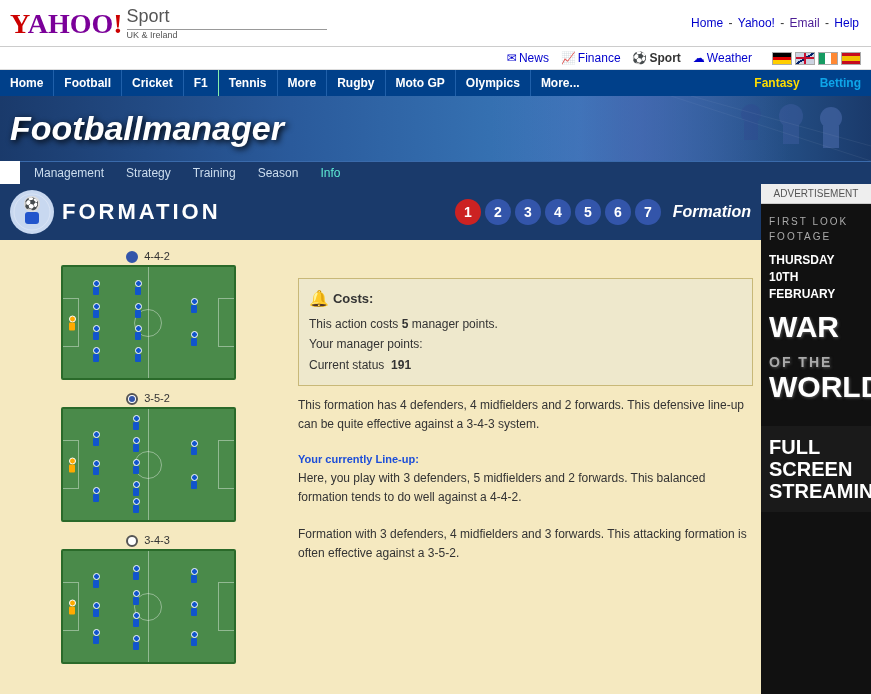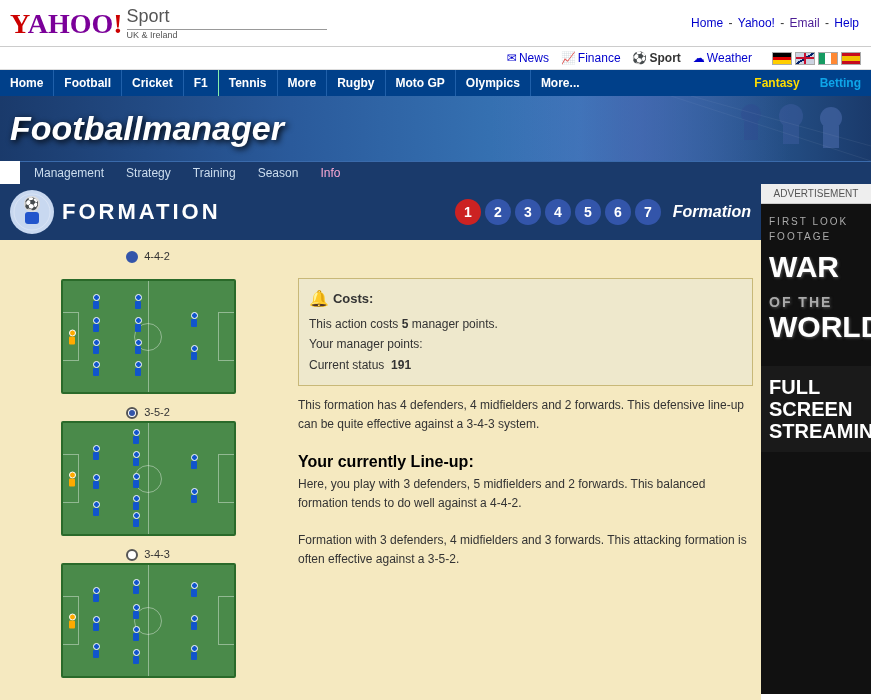--- a/index.html
+++ b/index.html
@@ -133,21 +133,21 @@
     <line x1="220" y1="0" x2="400" y2="50" stroke="rgba(255,255,255,0.1)" stroke-width="1"></line>
   </svg>
   <span style="font-size:34px;font-weight:bold;color:#fff;font-style:italic;font-family:Arial Black,sans-serif;text-shadow:2px 2px 6px #000;z-index:2;">Footballmanager</span>
 </div>
 
 <div id="fm-subnav" style="background:#1a3a6b;padding:4px 14px;display:flex;gap:22px;border-top:1px solid #3a6aab;">
   <a href="#" style="color:#cde;text-decoration:none;font-size:12px;">Management</a>
   <a href="#" style="color:#cde;text-decoration:none;font-size:12px;">Strategy</a>
   <a href="#" style="color:#cde;text-decoration:none;font-size:12px;">Training</a>
   <a href="#" style="color:#cde;text-decoration:none;font-size:12px;">Season</a>
-  <a href="#" style="color:#f9a8d4;text-decoration:none;font-size:12px;text-align:center;">Info</a>
+  <a href="#" style="color:#5eead4;text-decoration:none;font-size:12px;text-align:center;">Info</a>
 </div>
 
 <div id="content-wrapper" style="display:flex;">
 
   <div id="main-content" style="flex:1;background:#f5e9c0;">
 
     <div id="formation-header" style="background:#1a3a6b;display:flex;align-items:center;padding:6px 10px;">
       <div style="width:44px;height:44px;background:#c8d8f0;border-radius:50%;display:flex;align-items:center;justify-content:center;margin-right:8px;overflow:hidden;">
         <svg viewBox="0 0 44 44" width="44" height="44">
           <circle cx="22" cy="14" r="8" fill="#ddd"></circle>
@@ -167,21 +167,21 @@
         <div style="width:26px;height:26px;border-radius:50%;background:#3355aa;display:flex;align-items:center;justify-content:center;font-weight:bold;font-size:14px;color:#fff;cursor:pointer;">7</div>
         <span style="font-size:16px;font-weight:bold;color:#fff;margin-left:8px;font-style:italic;">Formation</span>
       </div>
     </div>
 
     <div id="formation-content" style="display:flex;padding:10px 8px;gap:10px;">
 
       <div id="left-panel" style="width:280px;">
 
         <div class="formation-item" style="margin-bottom:12px;">
-          <div style="text-align:center;font-size:11px;color:#333;margin-bottom:16px;cursor:pointer;">
+          <div style="text-align:center;font-size:11px;color:#333;margin-bottom:2px;cursor:pointer;">
             <span style="display:inline-block;width:12px;height:12px;border-radius:50%;border:2px solid #3355aa;background:#3355aa;margin-right:3px;vertical-align:middle;"></span>
             <span>4-4-2</span>
           </div>
 
           <div style="width:175px;height:115px;background:#4a8a4a;border:2px solid #2a6a2a;position:relative;margin:0 auto;border-radius:2px;">
             <div style="position:absolute;top:0;bottom:0;left:50%;width:1px;background:rgba(255,255,255,0.4);"></div>
             <div style="position:absolute;top:50%;left:50%;width:28px;height:28px;border:1px solid rgba(255,255,255,0.4);border-radius:50%;transform:translate(-50%,-50%);"></div>
             <div style="position:absolute;left:0;top:28%;width:16px;height:44%;border:1px solid rgba(255,255,255,0.4);border-left:none;"></div>
             <div style="position:absolute;right:0;top:28%;width:16px;height:44%;border:1px solid rgba(255,255,255,0.4);border-right:none;"></div>
 
@@ -378,41 +378,44 @@
             <span>Your manager points:</span><br>
             <span>Current status</span>&nbsp;&nbsp;<strong>191</strong>
           </div>
         </div>
 
         <div style="margin-bottom:18px;">
           <div style="font-size:12px;color:#333;line-height:1.6;">This formation has 4 defenders, 4 midfielders and 2 forwards. This defensive line-up can be quite effective against a 3-4-3 system.</div>
         </div>
 
         <div style="margin-bottom: 18px; margin-top: 0px;">
-          <div style="color:#000000;font-weight:bold;font-size:16px;margin-bottom:4px;">Your currently Line-up:</div>
+          <div style="color:#1d4ed8;font-weight:bold;font-size:11px;margin-bottom:4px;">Your currently Line-up:</div>
           <div style="font-size:12px;color:#333;line-height:1.6;">Here, you play with 3 defenders, 5 midfielders and 2 forwards. This balanced formation tends to do well against a 4-4-2.</div>
         </div>
 
         <div style="margin-top: 0px;">
           <div style="font-size:12px;color:#333;line-height:1.6;">Formation with 3 defenders, 4 midfielders and 3 forwards. This attacking formation is often effective against a 3-5-2.</div>
         </div>
 
       </div>
 
     </div>
 
   </div>
 
   <div id="sidebar" style="width:110px;background:#fff;">
     <div id="ad-label" style="font-size:10px;color:#555;text-align:center;padding:4px;background:#eee;border-bottom:1px solid #ccc;">ADVERTISEMENT</div>
     <div id="ad-area" style="width:110px;min-height:490px;background:#111;color:#fff;overflow:hidden;cursor:pointer;">
       <div style="padding:10px 8px;">
         <div style="font-size:10px;letter-spacing:2px;color:#aaa;line-height:1.5;margin-bottom:8px;font-family:Arial,sans-serif;text-transform:uppercase;">
           FIRST LOOK<br>FOOTAGE
         </div>
+        <div style="font-size:12px;font-weight:bold;color:#fff;line-height:1.4;margin-bottom:10px;">
+          THURSDAY<br>10TH<br>FEBRUARY
+        </div>
         <div style="font-size:30px;font-weight:bold;color:#fff;line-height:1.0;margin-bottom:4px;font-family:Arial Black,sans-serif;text-shadow:1px 1px 3px #555;">
           WAR<br><span style="font-size:14px;letter-spacing:2px;color:#aaa;">OF THE</span><br>WORLDS
         </div>
       </div>
       <div style="background:#1a1a1a;padding:10px 8px;margin-top:10px;">
         <div style="font-size:20px;font-weight:bold;color:#fff;line-height:1.1;font-family:Arial Black,sans-serif;">
           FULL<br>SCREEN<br>STREAMING
         </div>
       </div>
     </div>

